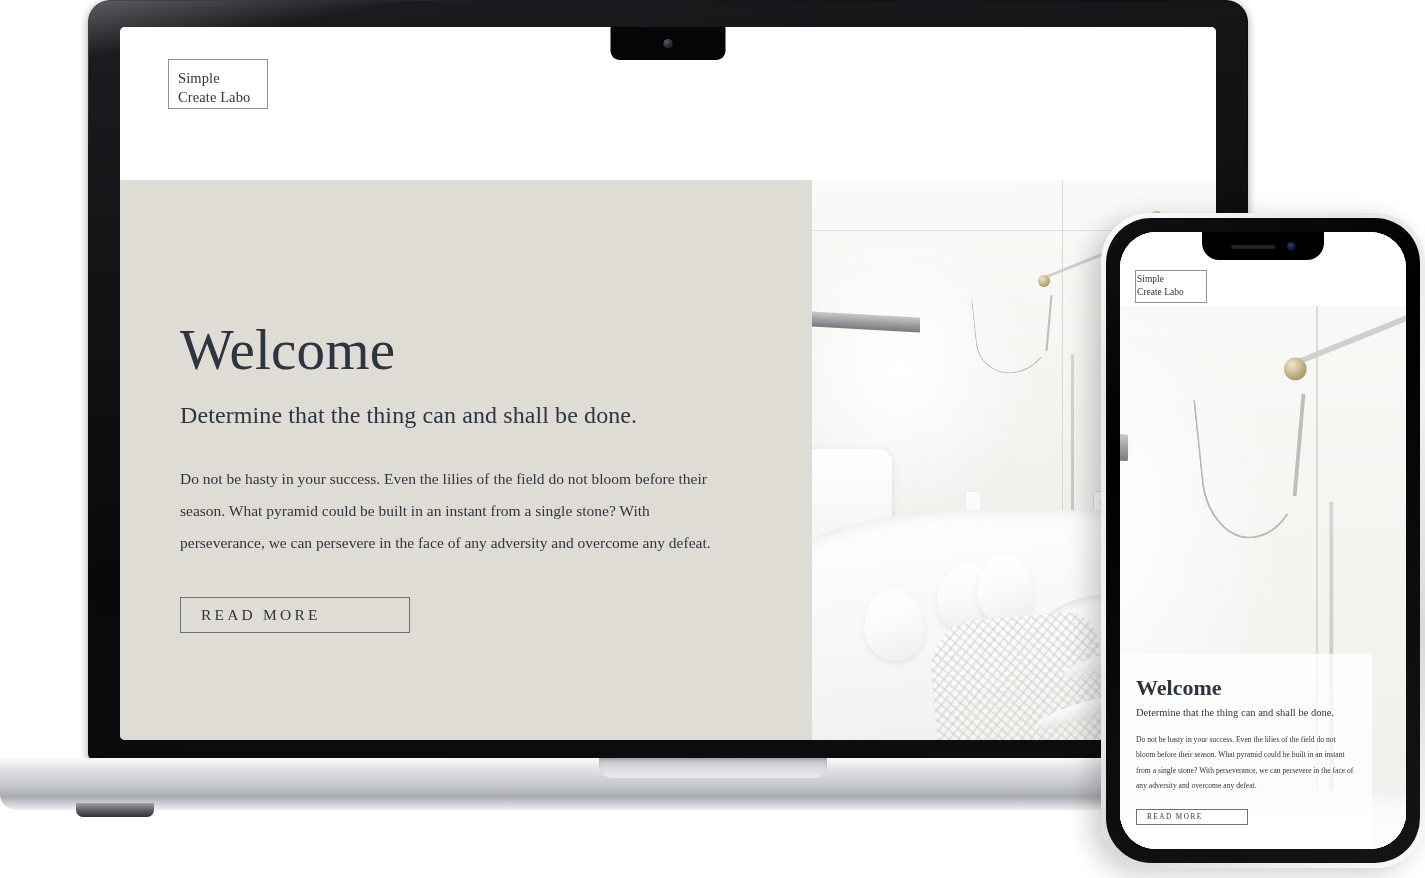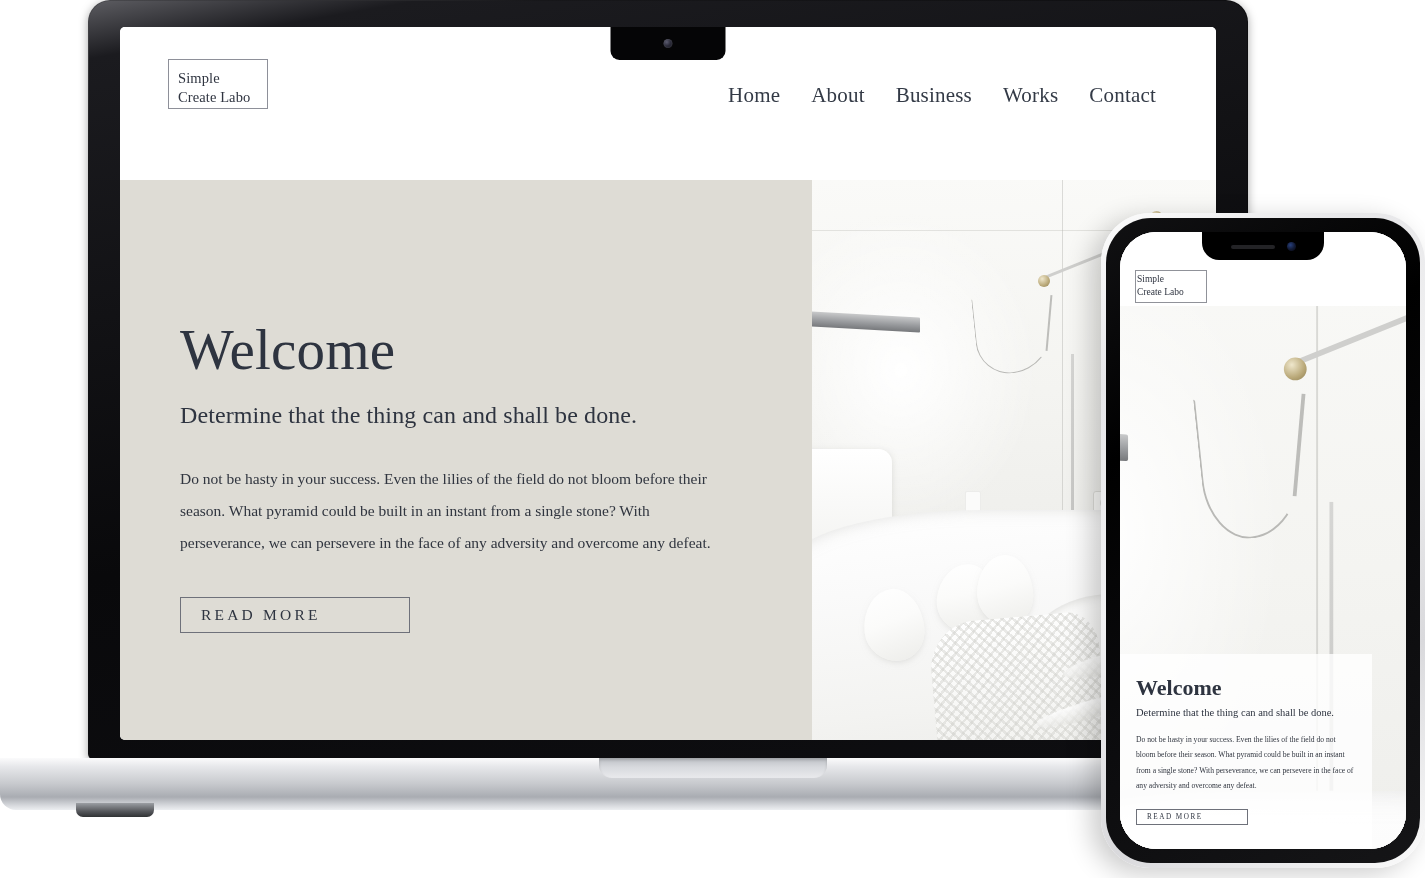--- a/index.html
+++ b/index.html
@@ -692,27 +692,20 @@
     <div class="site">
 
       <header class="site-header">
 
         <div class="logo">
           <div class="logo-frame"></div>
           <div class="logo-text">Simple
 Create Labo</div>
         </div>
 
-        <nav class="nav">
-          <a class="nav-item">Home</a>
-          <a class="nav-item">About</a>
-          <a class="nav-item">Business</a>
-          <a class="nav-item">Works</a>
-          <a class="nav-item">Contact</a>
-        </nav>
 
       </header>
 
       <section class="hero">
 
         <div class="hero-left">
           <h1 class="hero-title">Welcome</h1>
           <p class="hero-sub">Determine that the thing can and shall be done.</p>
           <p class="hero-body">Do not be hasty in your success. Even the lilies of the field do not bloom before their season. What pyramid could be built in an instant from a single stone? With perseverance, we can persevere in the face of any adversity and overcome any defeat.</p>
           <button class="read-more">READ MORE</button>

